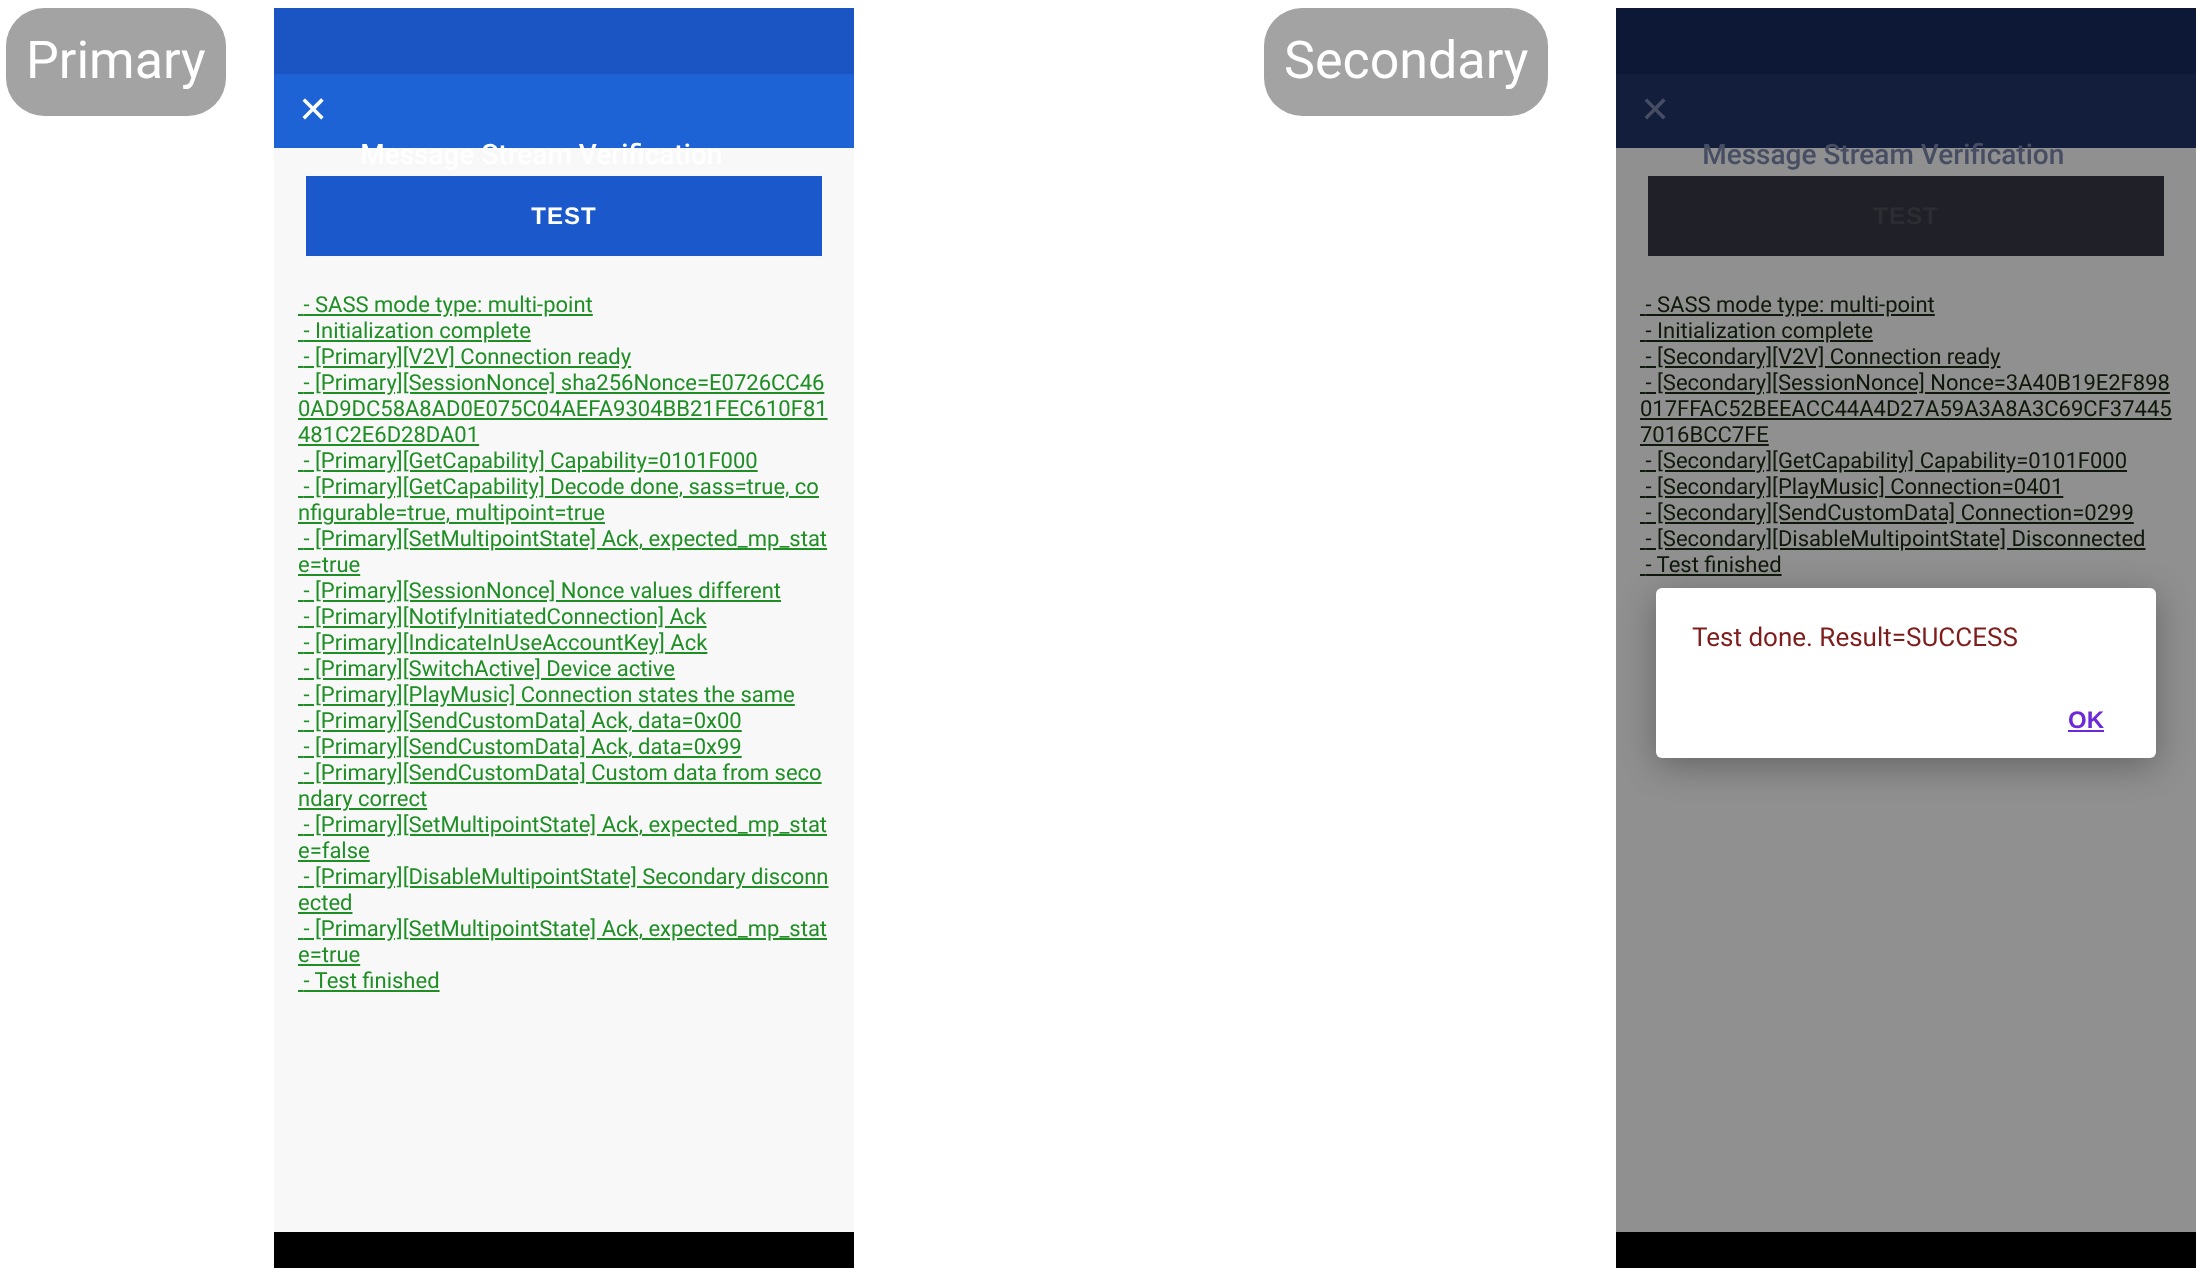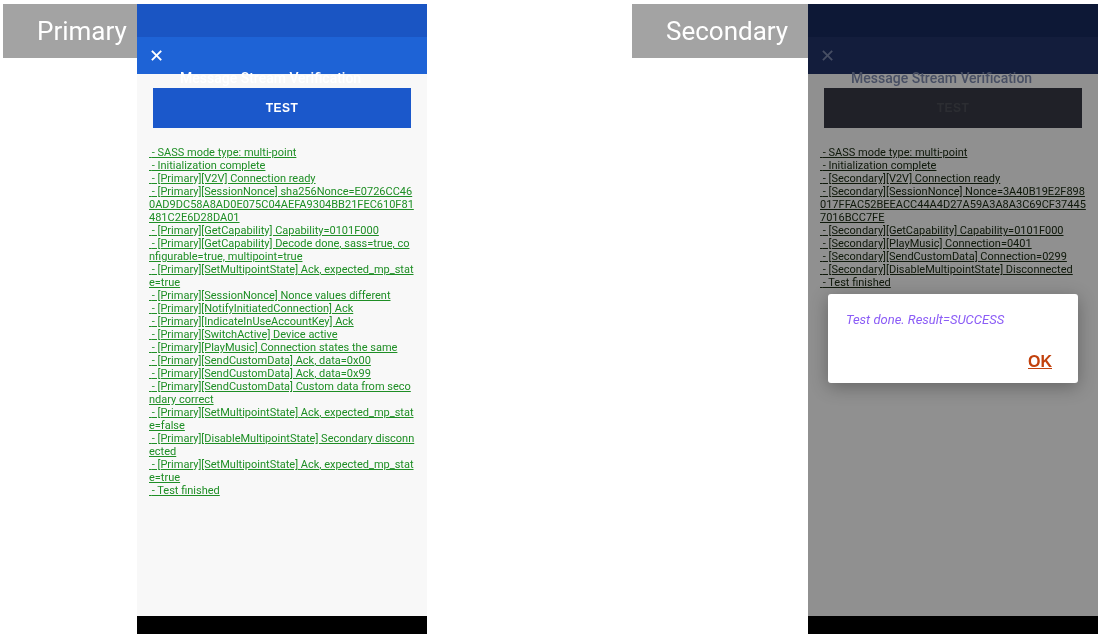--- a/index.html
+++ b/index.html
@@ -12,22 +12,23 @@
       overflow: hidden;
     }
     .label-box {
       position: absolute;
       background: #a3a3a3;
       color: #ffffff;
       font-size: 26px;
       height: 54px;
       display: flex;
       align-items: center;
-      padding: 0 34px;
+      padding: 0 10px;
       top: 4px;
+      border-radius: 19px;
     }
     .label-primary { left: 3px; }
     .label-secondary { left: 632px; }
 
     .device {
       position: absolute;
       top: 4px;
       width: 290px;
       height: 630px;
       background: #f8f8f8;
@@ -120,32 +121,31 @@
       right: 20px;
       top: 290px;
       background: #ffffff;
       border-radius: 3px;
       box-shadow: 0 4px 18px rgba(0,0,0,0.3);
       padding: 18px 18px 8px 18px;
       z-index: 10;
     }
     .dialog-text {
       font-size: 13px;
-      color: #8b5cf6;
+      color: #7f1d1d;
       margin-bottom: 20px;
-      font-style: italic;
     }
     .dialog-actions {
       text-align: right;
     }
     .dialog-ok {
       background: none;
       border: none;
-      color: #c2410c;
-      font-size: 16px;
+      color: #6d28d9;
+      font-size: 12px;
       font-weight: 600;
       padding: 6px 8px 4px 8px;
       cursor: pointer;
       text-decoration: underline;
     }
 
     .device-secondary .content-inner {
       filter: brightness(0.55);
     }
   </style>

